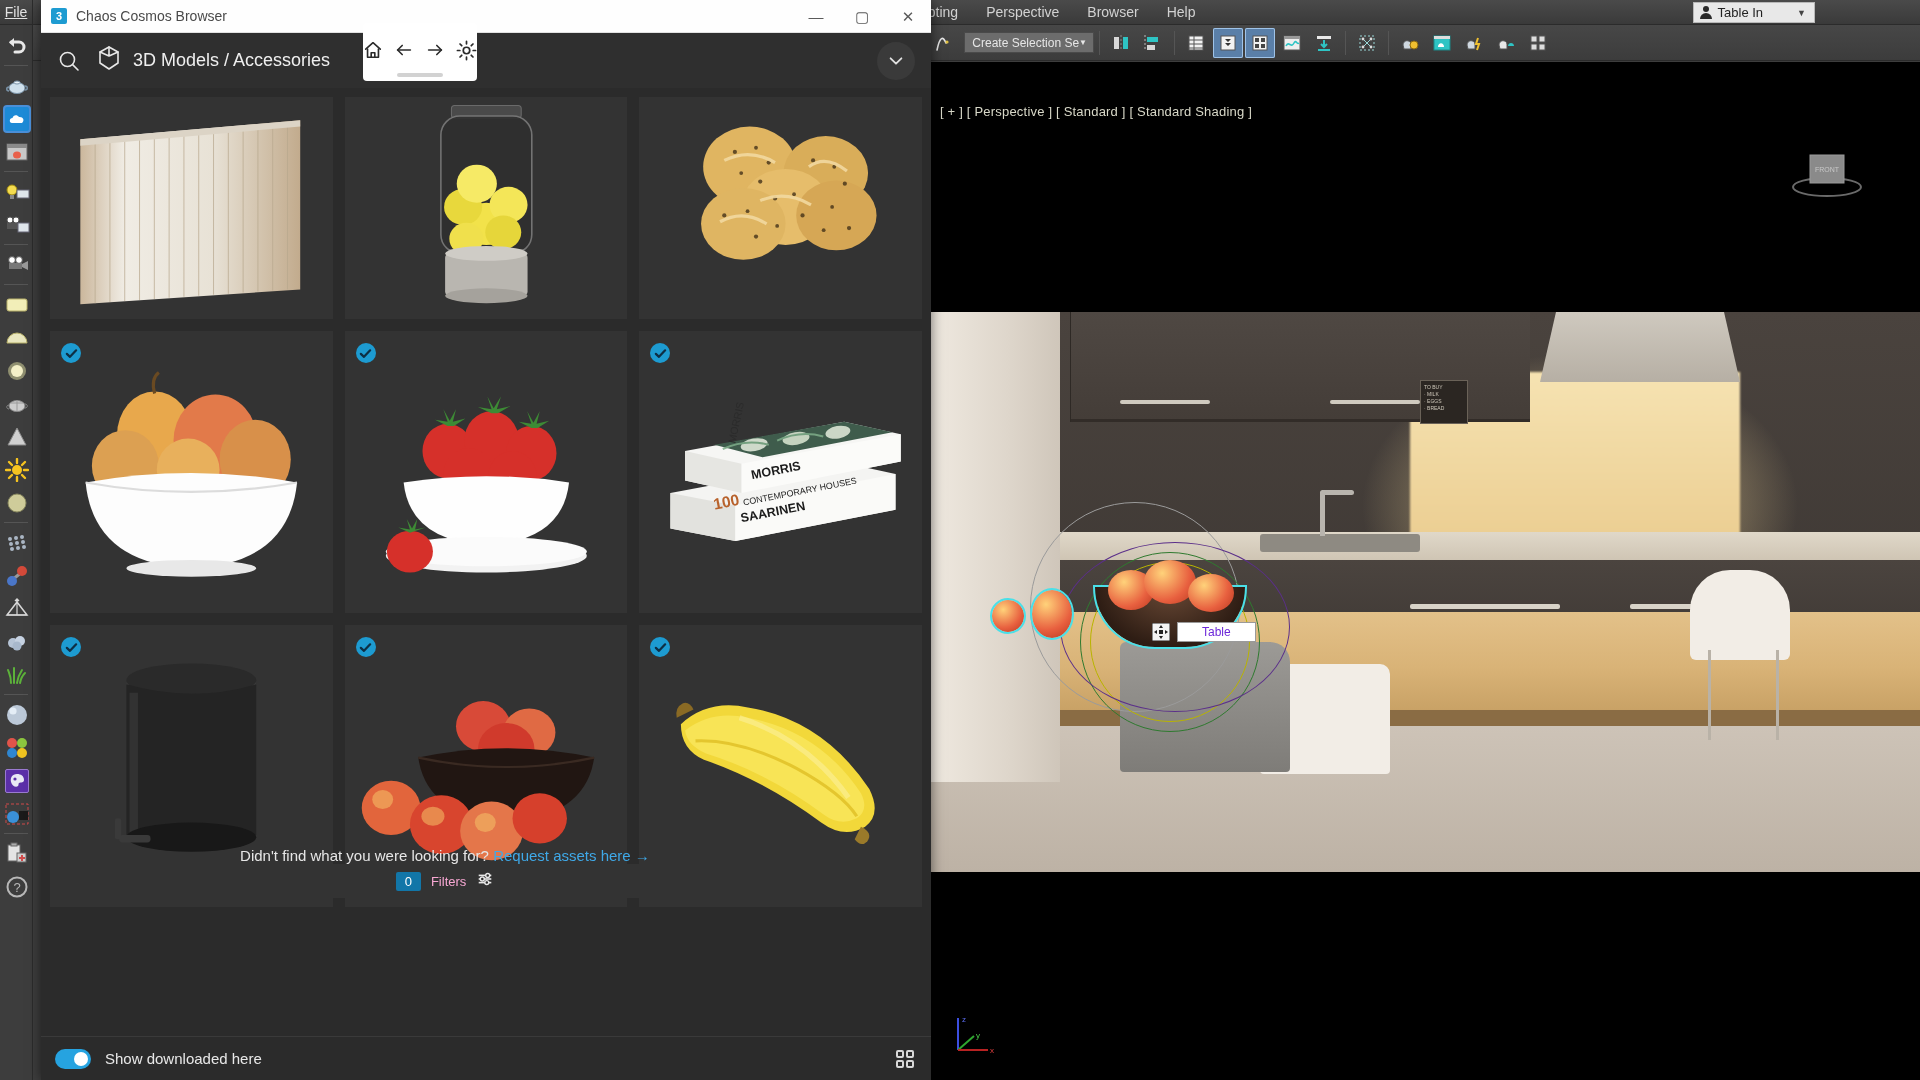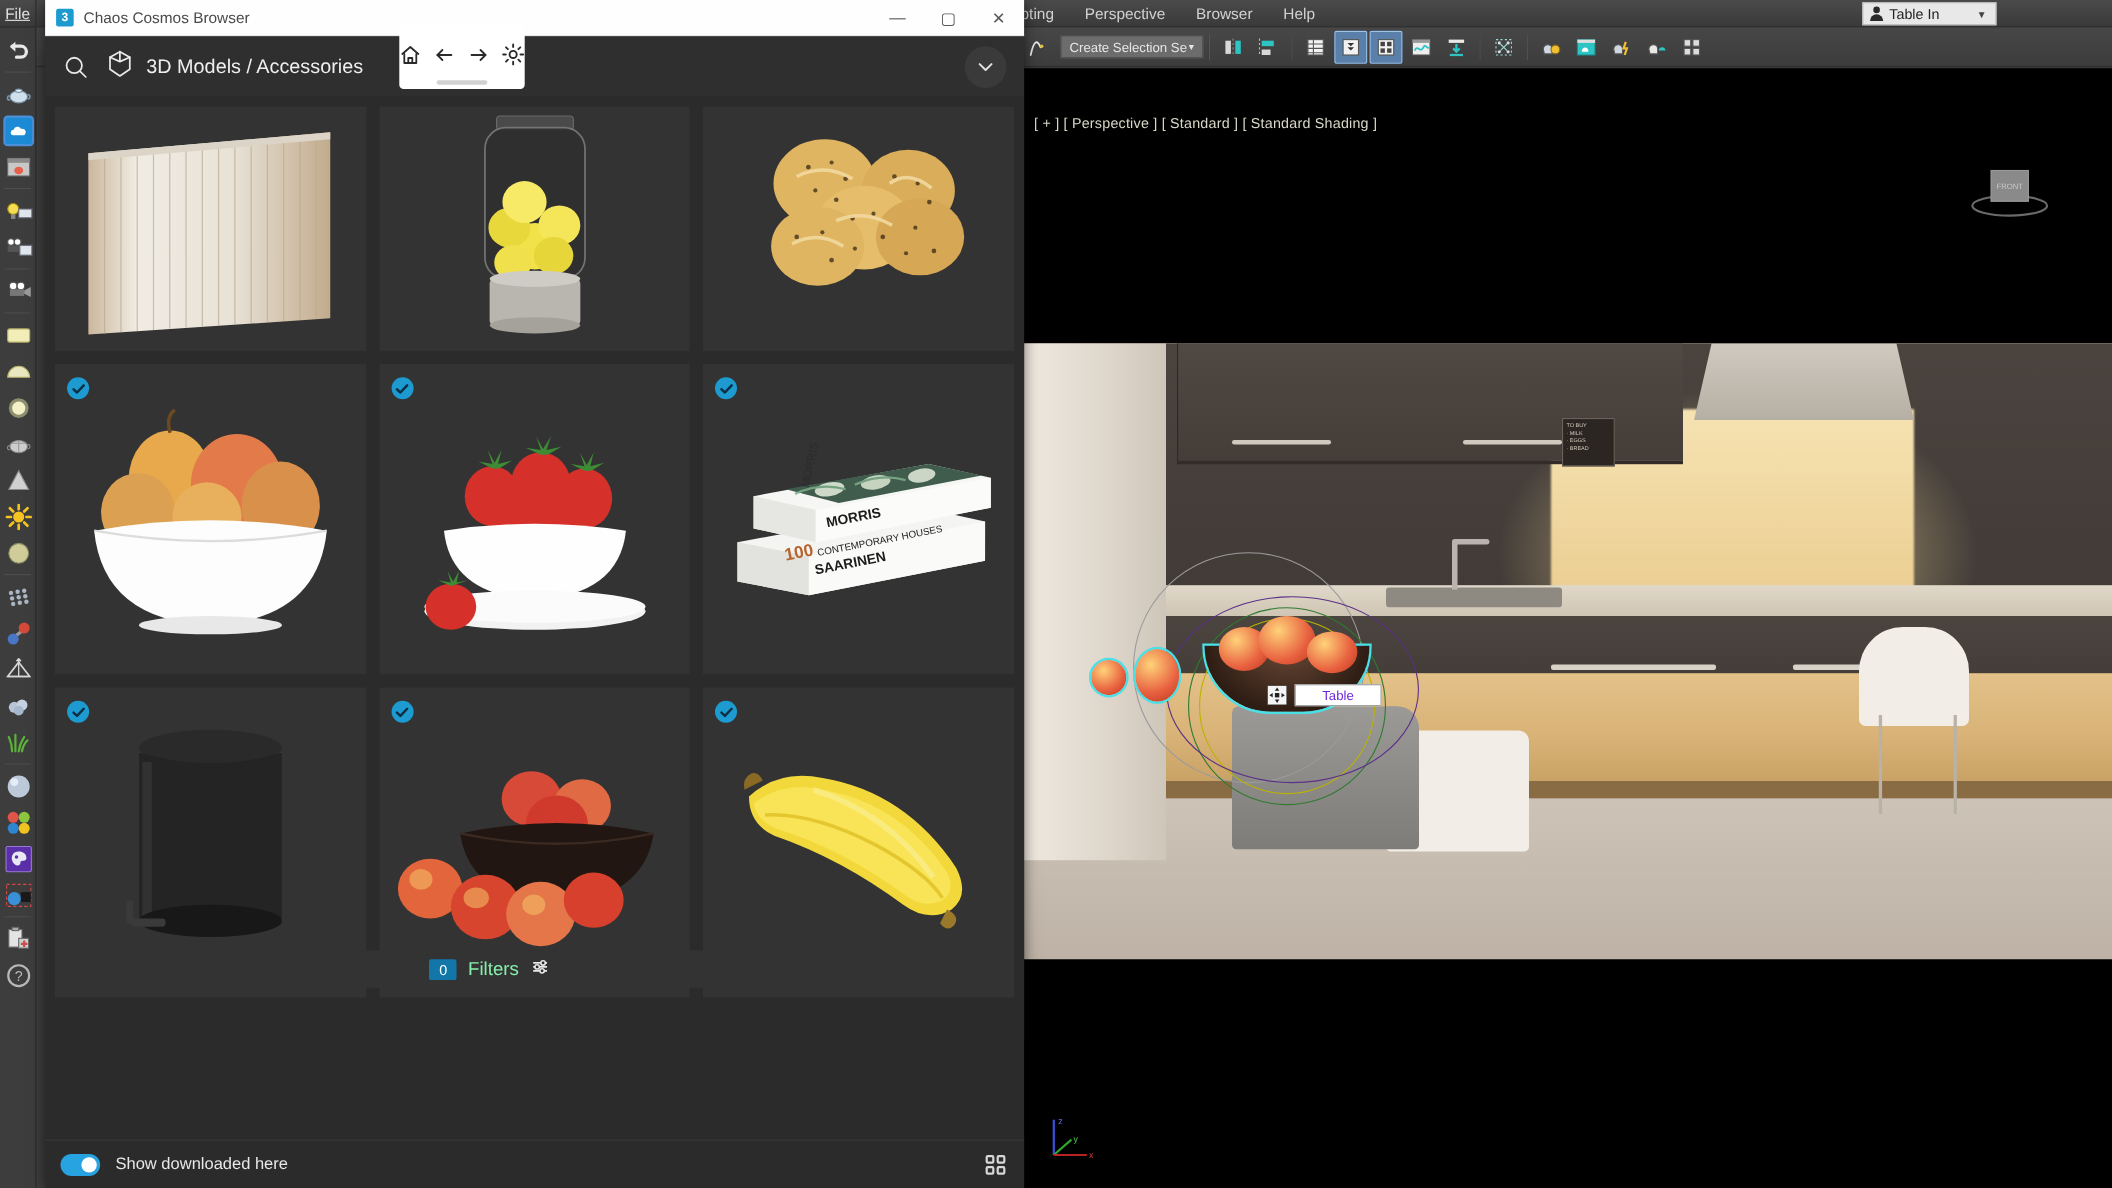--- a/index.html
+++ b/index.html
@@ -277,21 +277,21 @@
     text-align:center; color:#e6e6e6; font-size:15px;
   }
   #footer-note a { color:#3fa9e8; text-decoration:none; }
   #filters-bar {
     position:absolute; left: 9px; bottom: 46px; width: 790px; height: 34px;
     background:#333333; display:flex; align-items:center; justify-content:center; gap:10px;
   }
   #filters-count {
     background:#1276a8; color:#fff; font-size:13px; padding:2px 9px; border-radius:2px;
   }
-  #filters-bar .flabel { color:#86efac; font-size:17px; }
+  #filters-bar .flabel { color:#f9a8d4; font-size:13px; }
   #bottom-bar {
     position:absolute; left:0; bottom:0; width:890px; height: 44px;
     background: #2b2b2b; border-top:1px solid #3a3a3a;
     display:flex; align-items:center;
   }
   .toggle {
     width: 36px; height: 20px; border-radius: 10px; background:#26a3e0;
     margin-left: 14px; position:relative;
   }
   .toggle .knob {
@@ -1003,20 +1003,23 @@
           <path d="M44 96 Q70 76 104 84 Q172 96 212 156 Q220 172 208 180
                    Q192 188 176 176 Q122 136 64 118 Q46 110 44 96 Z" fill="#f8e456"></path>
           <path d="M54 106 Q96 104 150 132 Q194 156 208 178" stroke="#e4c62e" stroke-width="3" fill="none"></path>
           <path d="M36 84 Q34 74 42 70 Q48 68 52 76" fill="#8a6a24"></path>
           <path d="M212 188 Q224 194 218 202 Q212 208 206 200" fill="#9a7a2a"></path>
           <path d="M96 84 Q160 104 200 160" stroke="#fcf0a0" stroke-width="5" fill="none" opacity=".55"></path>
         </svg>
       </div>
     </div>
 
+    <div id="footer-note">
+      <span>Didn't find what you were looking for? </span><a href="#">Request assets here →</a>
+    </div>
 
     <div id="filters-bar">
       <span id="filters-count">0</span>
       <span class="flabel">Filters</span>
       <span>
         <svg width="18" height="18" viewBox="0 0 20 20">
           <line x1="3" y1="6" x2="17" y2="6" stroke="#e8e8e8" stroke-width="1.8"></line>
           <line x1="3" y1="10" x2="17" y2="10" stroke="#e8e8e8" stroke-width="1.8"></line>
           <line x1="3" y1="14" x2="17" y2="14" stroke="#e8e8e8" stroke-width="1.8"></line>
           <circle cx="13" cy="6" r="2.2" fill="#2b2b2b" stroke="#e8e8e8" stroke-width="1.6"></circle>

